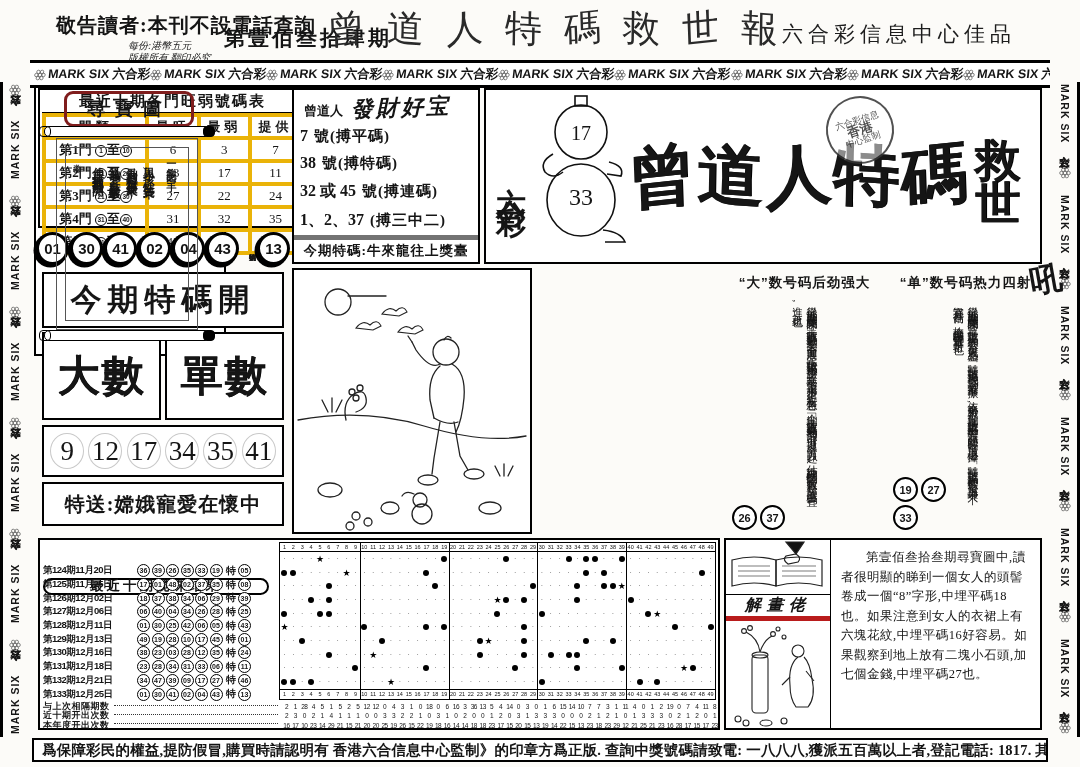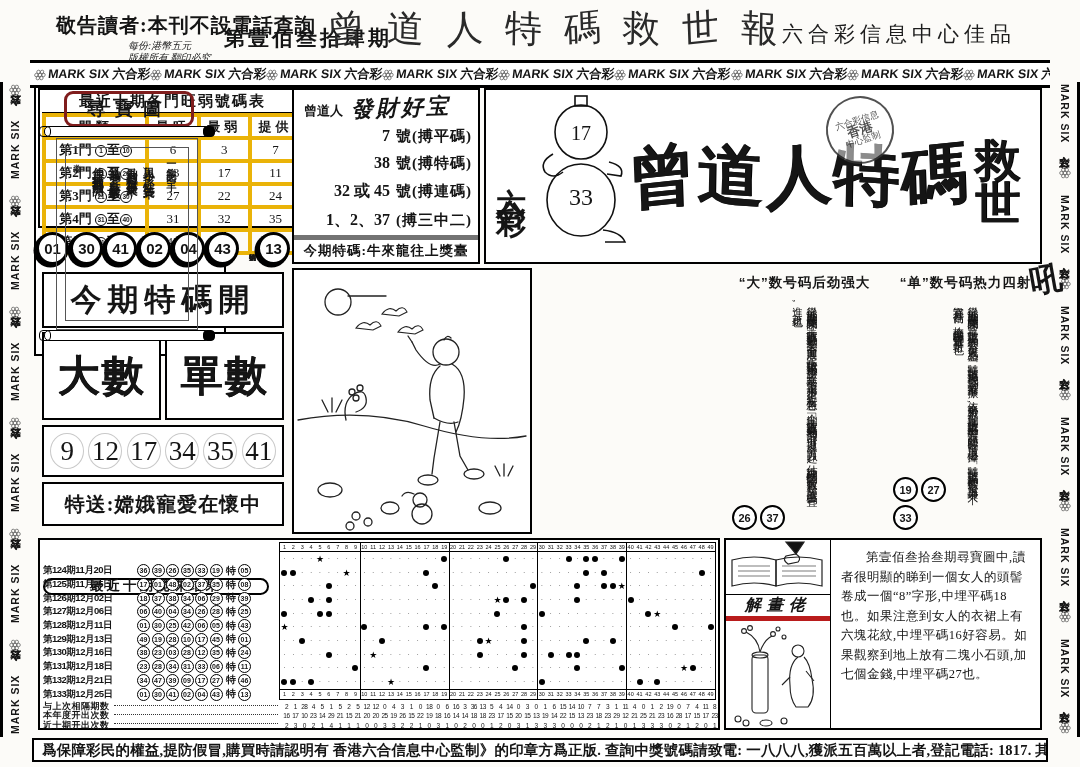--- a/index.html
+++ b/index.html
@@ -44,21 +44,21 @@
   .ball{width:27px;height:27px;border:3px solid #000;border-radius:50%;box-shadow:-2px 2px 0 0.5px #000;
       display:flex;align-items:center;justify-content:center;font-family:"Liberation Sans",sans-serif;
       font-weight:bold;font-size:15px;background:#fff;flex:none;}
   #ball-sep{writing-mode:vertical-rl;font-size:7px;line-height:8px;font-weight:bold;width:16px;text-align:center;}
   
   #fortuneBox{left:258px;top:2px;width:188px;height:176px;display:flex;flex-direction:column;}
   #f-head{display:flex;align-items:baseline;gap:8px;padding:3px 8px 0 10px;}
   #f-author{font-size:13px;font-weight:bold;}
   #f-title{font-size:22px;font-weight:bold;font-style:italic;transform:rotate(-2deg);letter-spacing:3px;}
   #f-lines{flex:1;display:flex;flex-direction:column;justify-content:space-around;padding:0 6px;}
-  .f-line{text-align:right;font-weight:bold;}
+  .f-line{text-align:left;font-weight:bold;}
   .f-num{font-size:16px;font-family:"Liberation Serif",serif;margin-right:6px;}
   .f-rest{font-size:15px;letter-spacing:1px;}
   #f-footer{border-top:5px solid #737373;font-size:13.5px;font-weight:bold;text-align:center;padding:2px 0;letter-spacing:1px;}
   
   #titleBox{left:450px;top:2px;width:558px;height:176px;display:flex;align-items:center;overflow:hidden;}
   #mh-vert{writing-mode:vertical-rl;font-size:30px;font-weight:bold;letter-spacing:10px;padding:6px 2px 0 4px;}
   #gourd{position:relative;width:96px;height:168px;flex:none;}
   #gourd-17,#gourd-33{position:absolute;font-size:20px;font-weight:500;font-family:"Liberation Serif",serif;}
   #gourd-17{left:38px;top:30px;}
   #gourd-33{left:36px;top:92px;font-size:24px;}
@@ -1519,20 +1519,75 @@
               <span class="s-v">2</span>
               <span class="s-v">19</span>
               <span class="s-v">0</span>
               <span class="s-v">7</span>
               <span class="s-v">4</span>
               <span class="s-v">11</span>
               <span class="s-v">8</span>
             </div>
           </div>
           <div class="s-row">
+            <span class="s-label">近十期开出次数</span>
+            <span class="s-leader"></span>
+            <div class="s-vals">
+              <span class="s-v">2</span>
+              <span class="s-v">3</span>
+              <span class="s-v">0</span>
+              <span class="s-v">2</span>
+              <span class="s-v">1</span>
+              <span class="s-v">4</span>
+              <span class="s-v">1</span>
+              <span class="s-v">1</span>
+              <span class="s-v">1</span>
+              <span class="s-v">0</span>
+              <span class="s-v">0</span>
+              <span class="s-v">3</span>
+              <span class="s-v">3</span>
+              <span class="s-v">2</span>
+              <span class="s-v">2</span>
+              <span class="s-v">1</span>
+              <span class="s-v">0</span>
+              <span class="s-v">3</span>
+              <span class="s-v">1</span>
+              <span class="s-v">0</span>
+              <span class="s-v">2</span>
+              <span class="s-v">0</span>
+              <span class="s-v">0</span>
+              <span class="s-v">1</span>
+              <span class="s-v">2</span>
+              <span class="s-v">0</span>
+              <span class="s-v">3</span>
+              <span class="s-v">1</span>
+              <span class="s-v">3</span>
+              <span class="s-v">3</span>
+              <span class="s-v">3</span>
+              <span class="s-v">0</span>
+              <span class="s-v">0</span>
+              <span class="s-v">0</span>
+              <span class="s-v">2</span>
+              <span class="s-v">1</span>
+              <span class="s-v">2</span>
+              <span class="s-v">1</span>
+              <span class="s-v">0</span>
+              <span class="s-v">1</span>
+              <span class="s-v">3</span>
+              <span class="s-v">3</span>
+              <span class="s-v">3</span>
+              <span class="s-v">0</span>
+              <span class="s-v">2</span>
+              <span class="s-v">1</span>
+              <span class="s-v">2</span>
+              <span class="s-v">0</span>
+              <span class="s-v">1</span>
+            </div>
+          </div>
+          <div class="s-row">
             <span class="s-label">本年度开出次数</span>
             <span class="s-leader"></span>
             <div class="s-vals">
               <span class="s-v">16</span>
               <span class="s-v">17</span>
               <span class="s-v">10</span>
               <span class="s-v">23</span>
               <span class="s-v">14</span>
               <span class="s-v">29</span>
               <span class="s-v">21</span>
@@ -1573,75 +1628,20 @@
               <span class="s-v">21</span>
               <span class="s-v">23</span>
               <span class="s-v">16</span>
               <span class="s-v">28</span>
               <span class="s-v">17</span>
               <span class="s-v">15</span>
               <span class="s-v">17</span>
               <span class="s-v">23</span>
             </div>
           </div>
-          <div class="s-row">
-            <span class="s-label">近十期开出次数</span>
-            <span class="s-leader"></span>
-            <div class="s-vals">
-              <span class="s-v">2</span>
-              <span class="s-v">3</span>
-              <span class="s-v">0</span>
-              <span class="s-v">2</span>
-              <span class="s-v">1</span>
-              <span class="s-v">4</span>
-              <span class="s-v">1</span>
-              <span class="s-v">1</span>
-              <span class="s-v">1</span>
-              <span class="s-v">0</span>
-              <span class="s-v">0</span>
-              <span class="s-v">3</span>
-              <span class="s-v">3</span>
-              <span class="s-v">2</span>
-              <span class="s-v">2</span>
-              <span class="s-v">1</span>
-              <span class="s-v">0</span>
-              <span class="s-v">3</span>
-              <span class="s-v">1</span>
-              <span class="s-v">0</span>
-              <span class="s-v">2</span>
-              <span class="s-v">0</span>
-              <span class="s-v">0</span>
-              <span class="s-v">1</span>
-              <span class="s-v">2</span>
-              <span class="s-v">0</span>
-              <span class="s-v">3</span>
-              <span class="s-v">1</span>
-              <span class="s-v">3</span>
-              <span class="s-v">3</span>
-              <span class="s-v">3</span>
-              <span class="s-v">0</span>
-              <span class="s-v">0</span>
-              <span class="s-v">0</span>
-              <span class="s-v">2</span>
-              <span class="s-v">1</span>
-              <span class="s-v">2</span>
-              <span class="s-v">1</span>
-              <span class="s-v">0</span>
-              <span class="s-v">1</span>
-              <span class="s-v">3</span>
-              <span class="s-v">3</span>
-              <span class="s-v">3</span>
-              <span class="s-v">0</span>
-              <span class="s-v">2</span>
-              <span class="s-v">1</span>
-              <span class="s-v">2</span>
-              <span class="s-v">0</span>
-              <span class="s-v">1</span>
-            </div>
-          </div>
         </div>
     </div>
 
     <div id="explainBox" class="box">
       <div id="ex-left">
         <div id="ex-topdraw">
           <svg width="102" height="54" viewBox="0 0 102 54">
             <g fill="none" stroke="#222" stroke-width="1.2">
               <path d="M6,20 Q28,14 50,20 L50,46 Q28,40 6,46 Z"></path>
               <path d="M50,20 Q72,14 96,20 L96,46 Q72,40 50,46 Z"></path>

